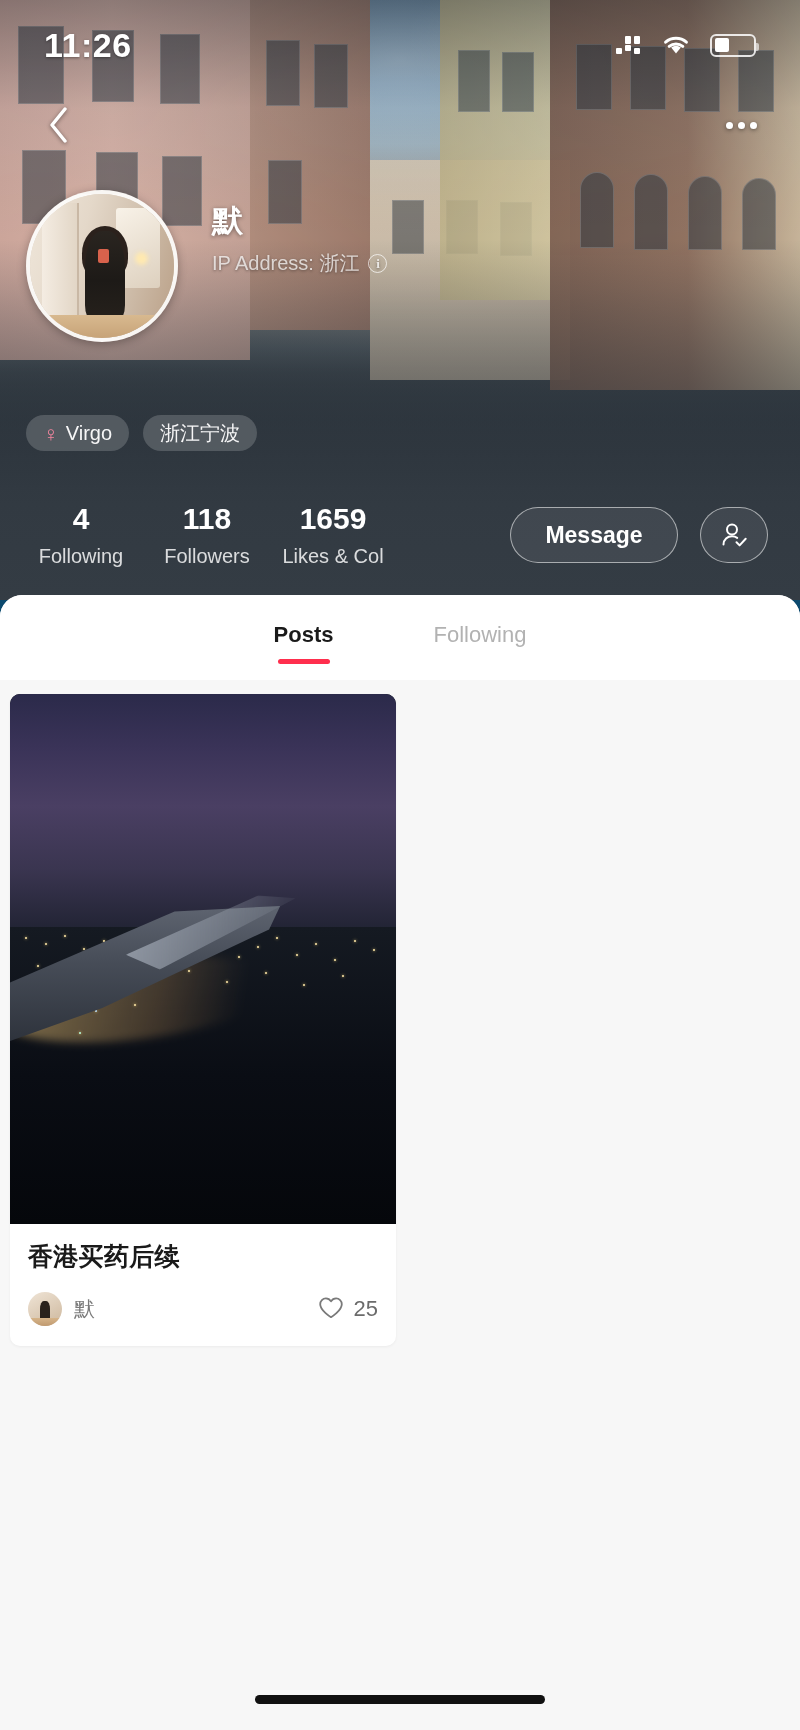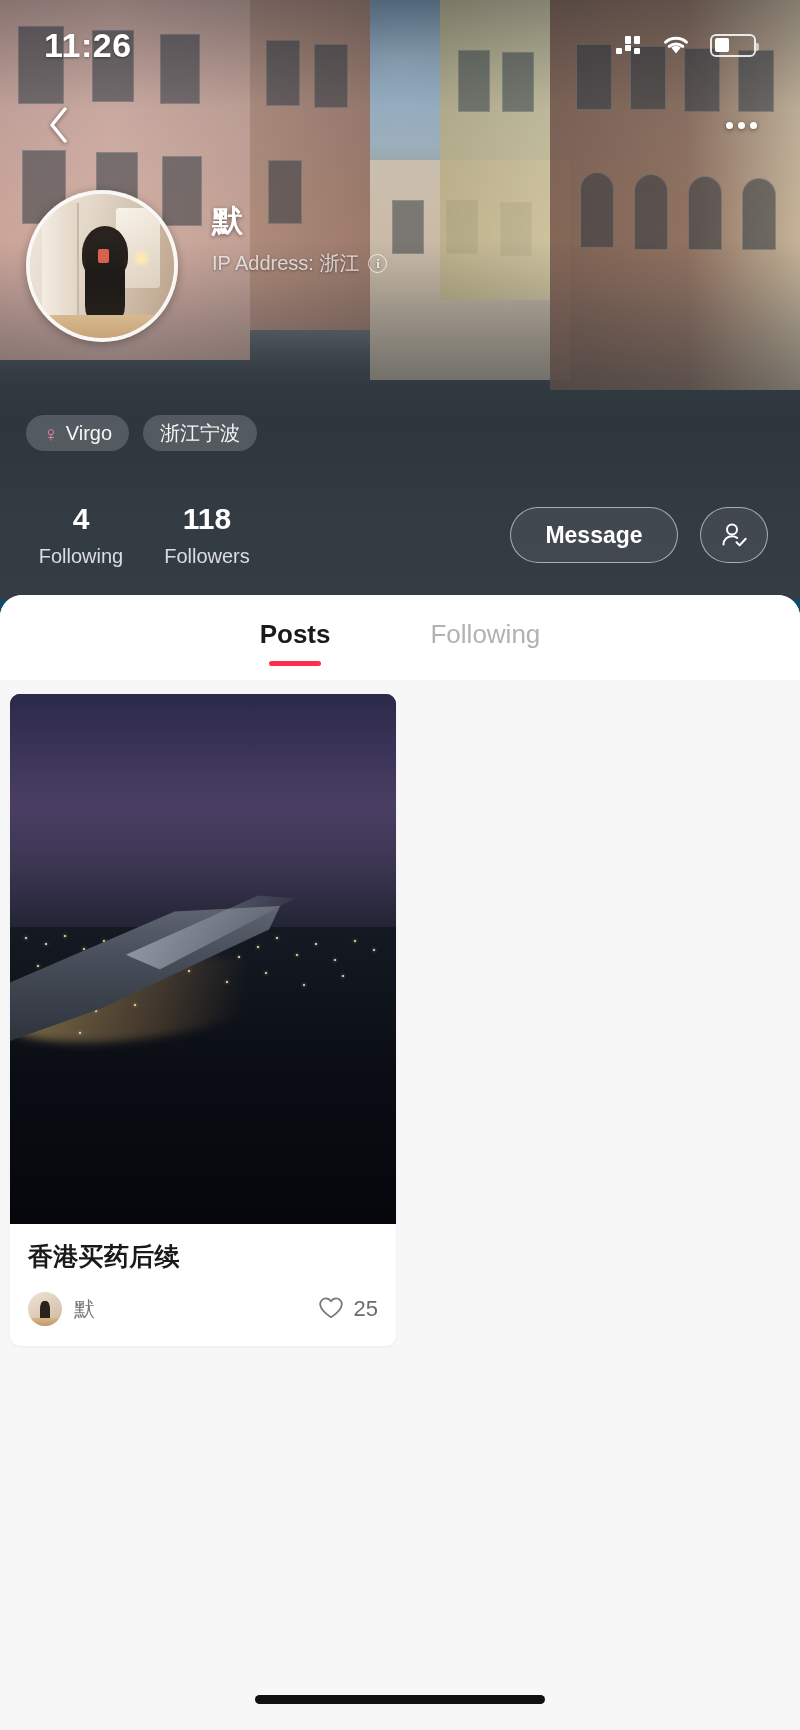--- a/index.html
+++ b/index.html
@@ -205,21 +205,21 @@
   
   .sheet {
     position:absolute; top:595px; left:0; width:800px; height:1135px;
     background:#ffffff; border-radius:22px 22px 0 0; z-index:25;
   }
   .tabs {
     height:85px; display:flex; align-items:center; justify-content:center; gap:100px;
     position:relative; background:#fff; border-radius:22px 22px 0 0;
   }
   .tab {
-    font-size:26px; color:#b2b2b2; font-weight:400; position:relative;
+    font-size:22px; color:#b2b2b2; font-weight:400; position:relative;
     padding-bottom:6px; cursor:pointer;
   }
   .tab.active { color:#1a1a1a; font-weight:700; }
   .tab.active:after {
     content:""; position:absolute; left:50%; transform:translateX(-50%);
     bottom:-10px; width:52px; height:5px; background:#ff2e4d; border-radius:3px;
   }
 
   .feed { background:#f7f7f7; padding:14px 10px 0 10px; height:1050px; }
   .card {
@@ -400,20 +400,24 @@
 
   <div class="stats-bar">
     <div class="stats">
       <div class="stat">
         <div class="stat-num">4</div>
         <div class="stat-lab">Following</div>
       </div>
       <div class="stat">
         <div class="stat-num">118</div>
         <div class="stat-lab">Followers</div>
+      </div>
+      <div class="stat">
+        <div class="stat-num">1659</div>
+        <div class="stat-lab">Likes &amp; Col</div>
       </div>
     </div>
     <div class="actions">
       <div class="msg-btn">Message</div>
       <div class="icon-btn">
         <svg width="30" height="30" viewBox="0 0 30 30">
           <circle cx="13" cy="9.5" r="5" stroke="#fff" stroke-width="2" fill="none"></circle>
           <path d="M4.5 24.5 c0-5 4-8.2 8.5-8.2 c2 0 3.8 .6 5.2 1.6" stroke="#fff" stroke-width="2" fill="none" stroke-linecap="round"></path>
           <path d="M17.5 22.3 l3.1 3.1 l6.1 -6.6" stroke="#fff" stroke-width="2" fill="none" stroke-linecap="round" stroke-linejoin="round"></path>
         </svg>

